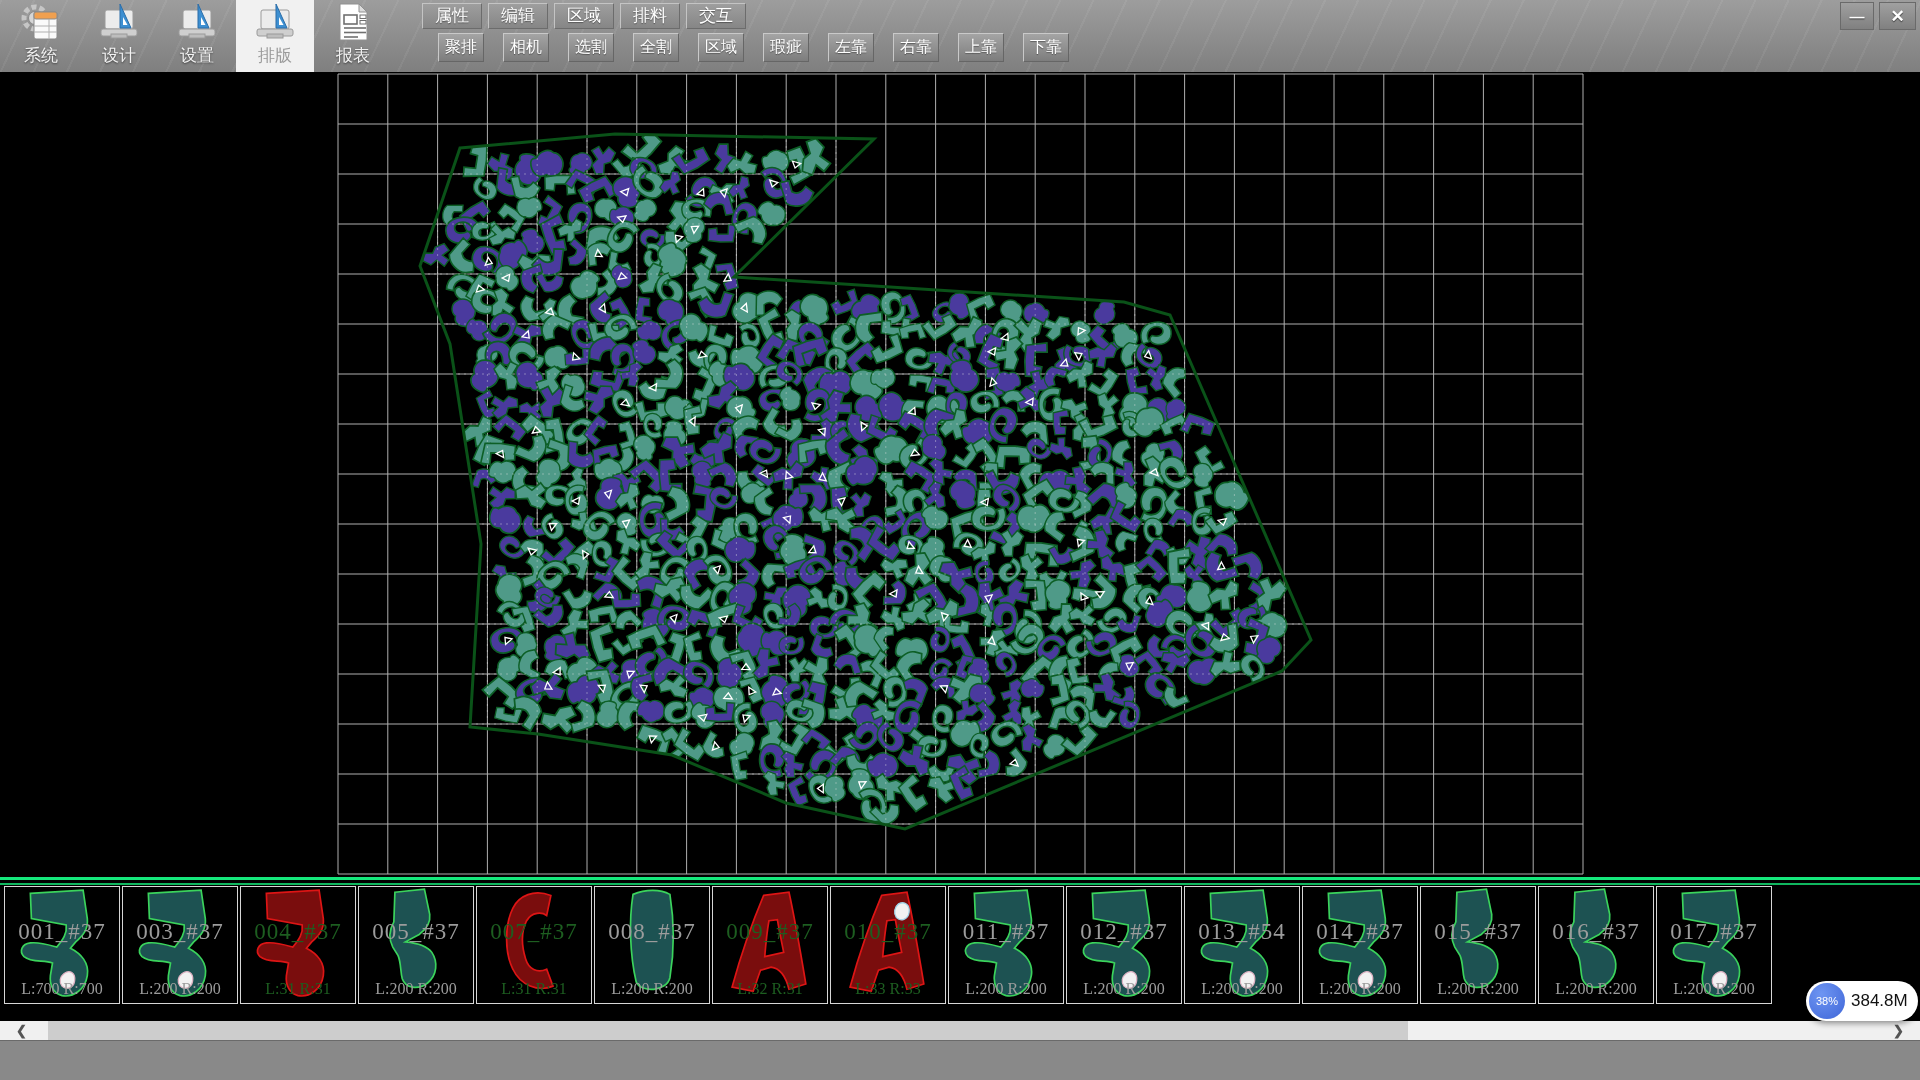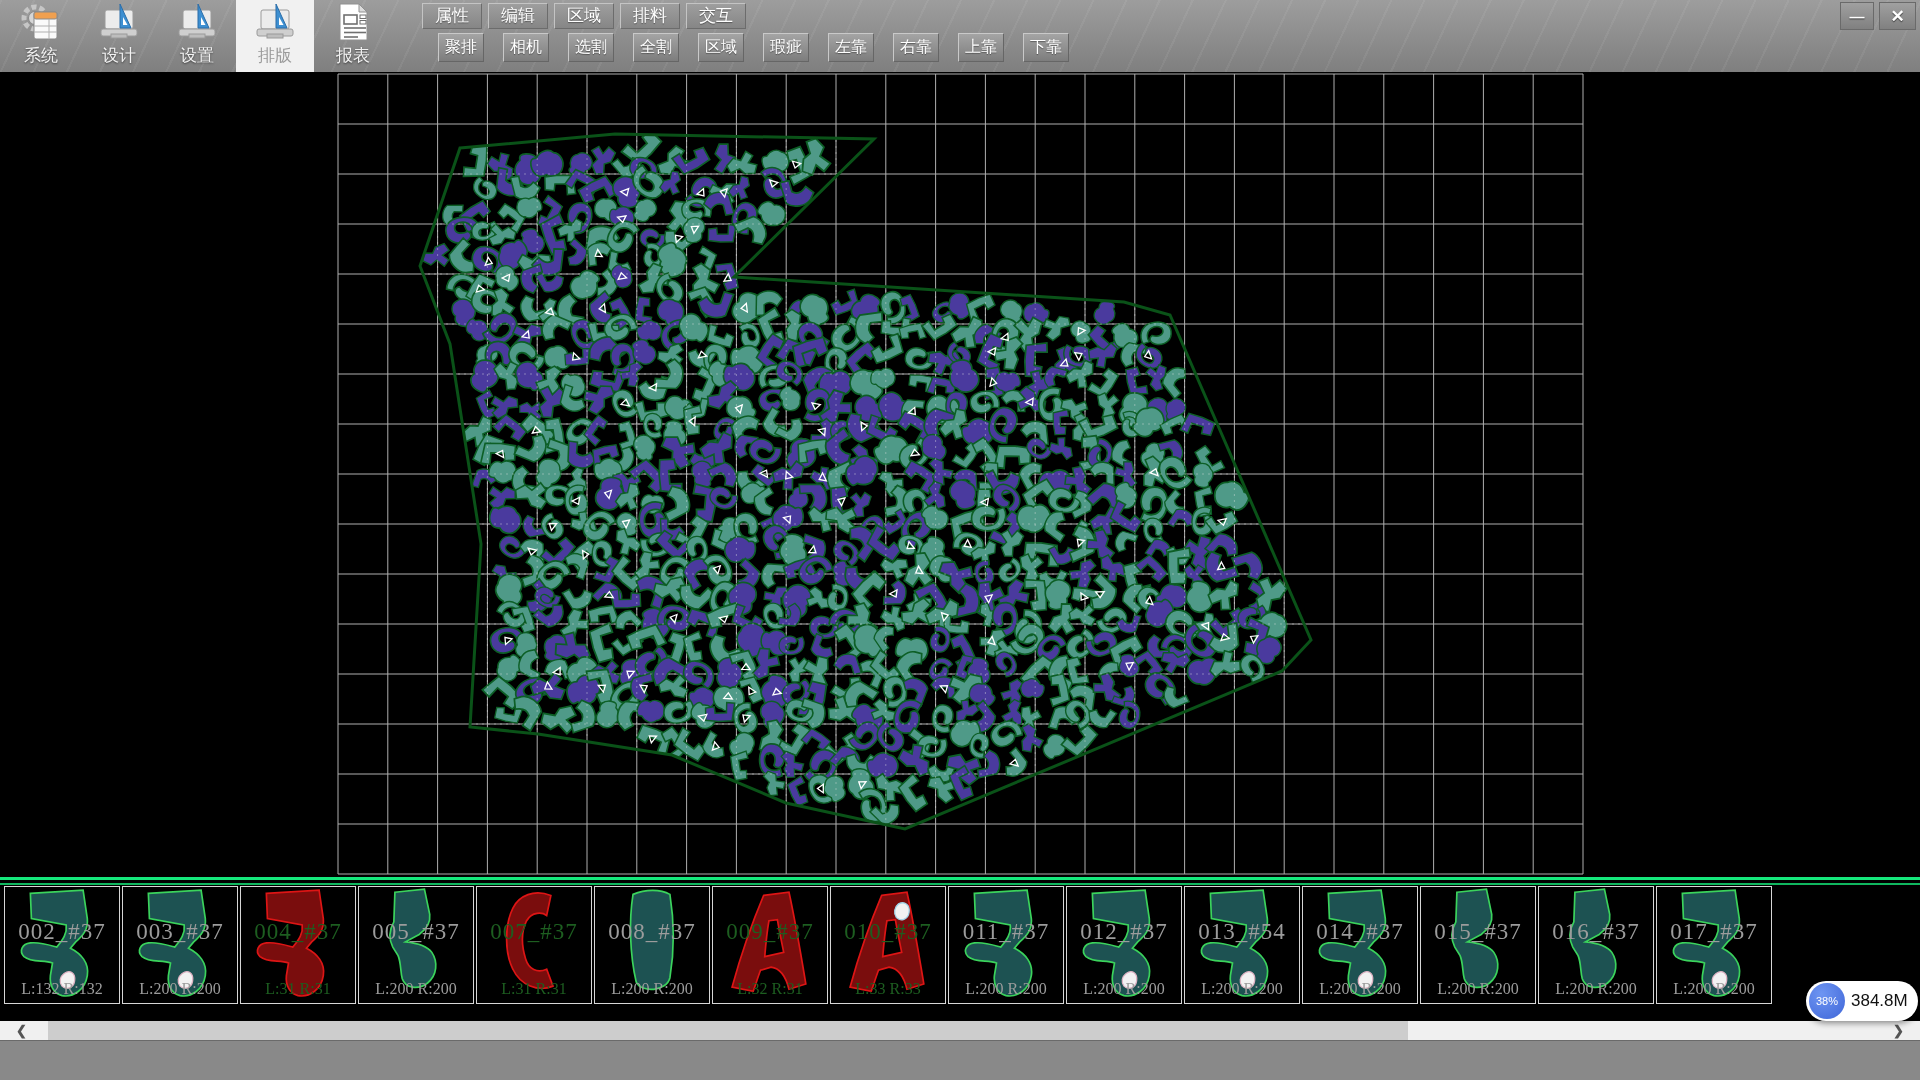--- a/index.html
+++ b/index.html
@@ -1044,22 +1044,22 @@
 
 <div class="parts-bar">
   <div class="sep1"></div>
   <div class="sep2"></div>
   <div class="cells">
       <div class="cell">
         <svg viewBox="0 0 100 110">
           <path d="M20,6 L70,3 L74,30 C75,40 70,46 63,52 L58,58 C68,63 76,72 74,84 C72,97 61,105 50,103 C42,101 38,93 39,84 L41,72 C33,69 21,72 14,66 C9,61 12,54 20,53 C29,52 38,55 45,57 C51,50 55,44 54,36 L21,30 Z" fill="#1d5252" stroke="#3bd35c" stroke-width="1.6" fill-rule="evenodd"></path>
           <path d="M52,82 C58,78 63,82 62,89 C61,96 54,98 50,94 C47,90 48,85 52,82 Z" fill="#f2f2f2" stroke="#e0b4c4" stroke-width="1.2"></path>
         </svg>
-        <div class="cell-id" style="color:#9c9c9c">002_#37</div>
-        <div class="cell-counts" style="color:#9c9c9c">L:132 R:132</div>
+        <div class="cell-id" style="color:#9c9c9c">001_#37</div>
+        <div class="cell-counts" style="color:#9c9c9c">L:700 R:700</div>
       </div>
       <div class="cell">
         <svg viewBox="0 0 100 110">
           <path d="M20,6 L70,3 L74,30 C75,40 70,46 63,52 L58,58 C68,63 76,72 74,84 C72,97 61,105 50,103 C42,101 38,93 39,84 L41,72 C33,69 21,72 14,66 C9,61 12,54 20,53 C29,52 38,55 45,57 C51,50 55,44 54,36 L21,30 Z" fill="#1d5252" stroke="#3bd35c" stroke-width="1.6" fill-rule="evenodd"></path>
           <path d="M52,82 C58,78 63,82 62,89 C61,96 54,98 50,94 C47,90 48,85 52,82 Z" fill="#f2f2f2" stroke="#e0b4c4" stroke-width="1.2"></path>
         </svg>
         <div class="cell-id" style="color:#9c9c9c">003_#37</div>
         <div class="cell-counts" style="color:#9c9c9c">L:200 R:200</div>
       </div>
       <div class="cell">

